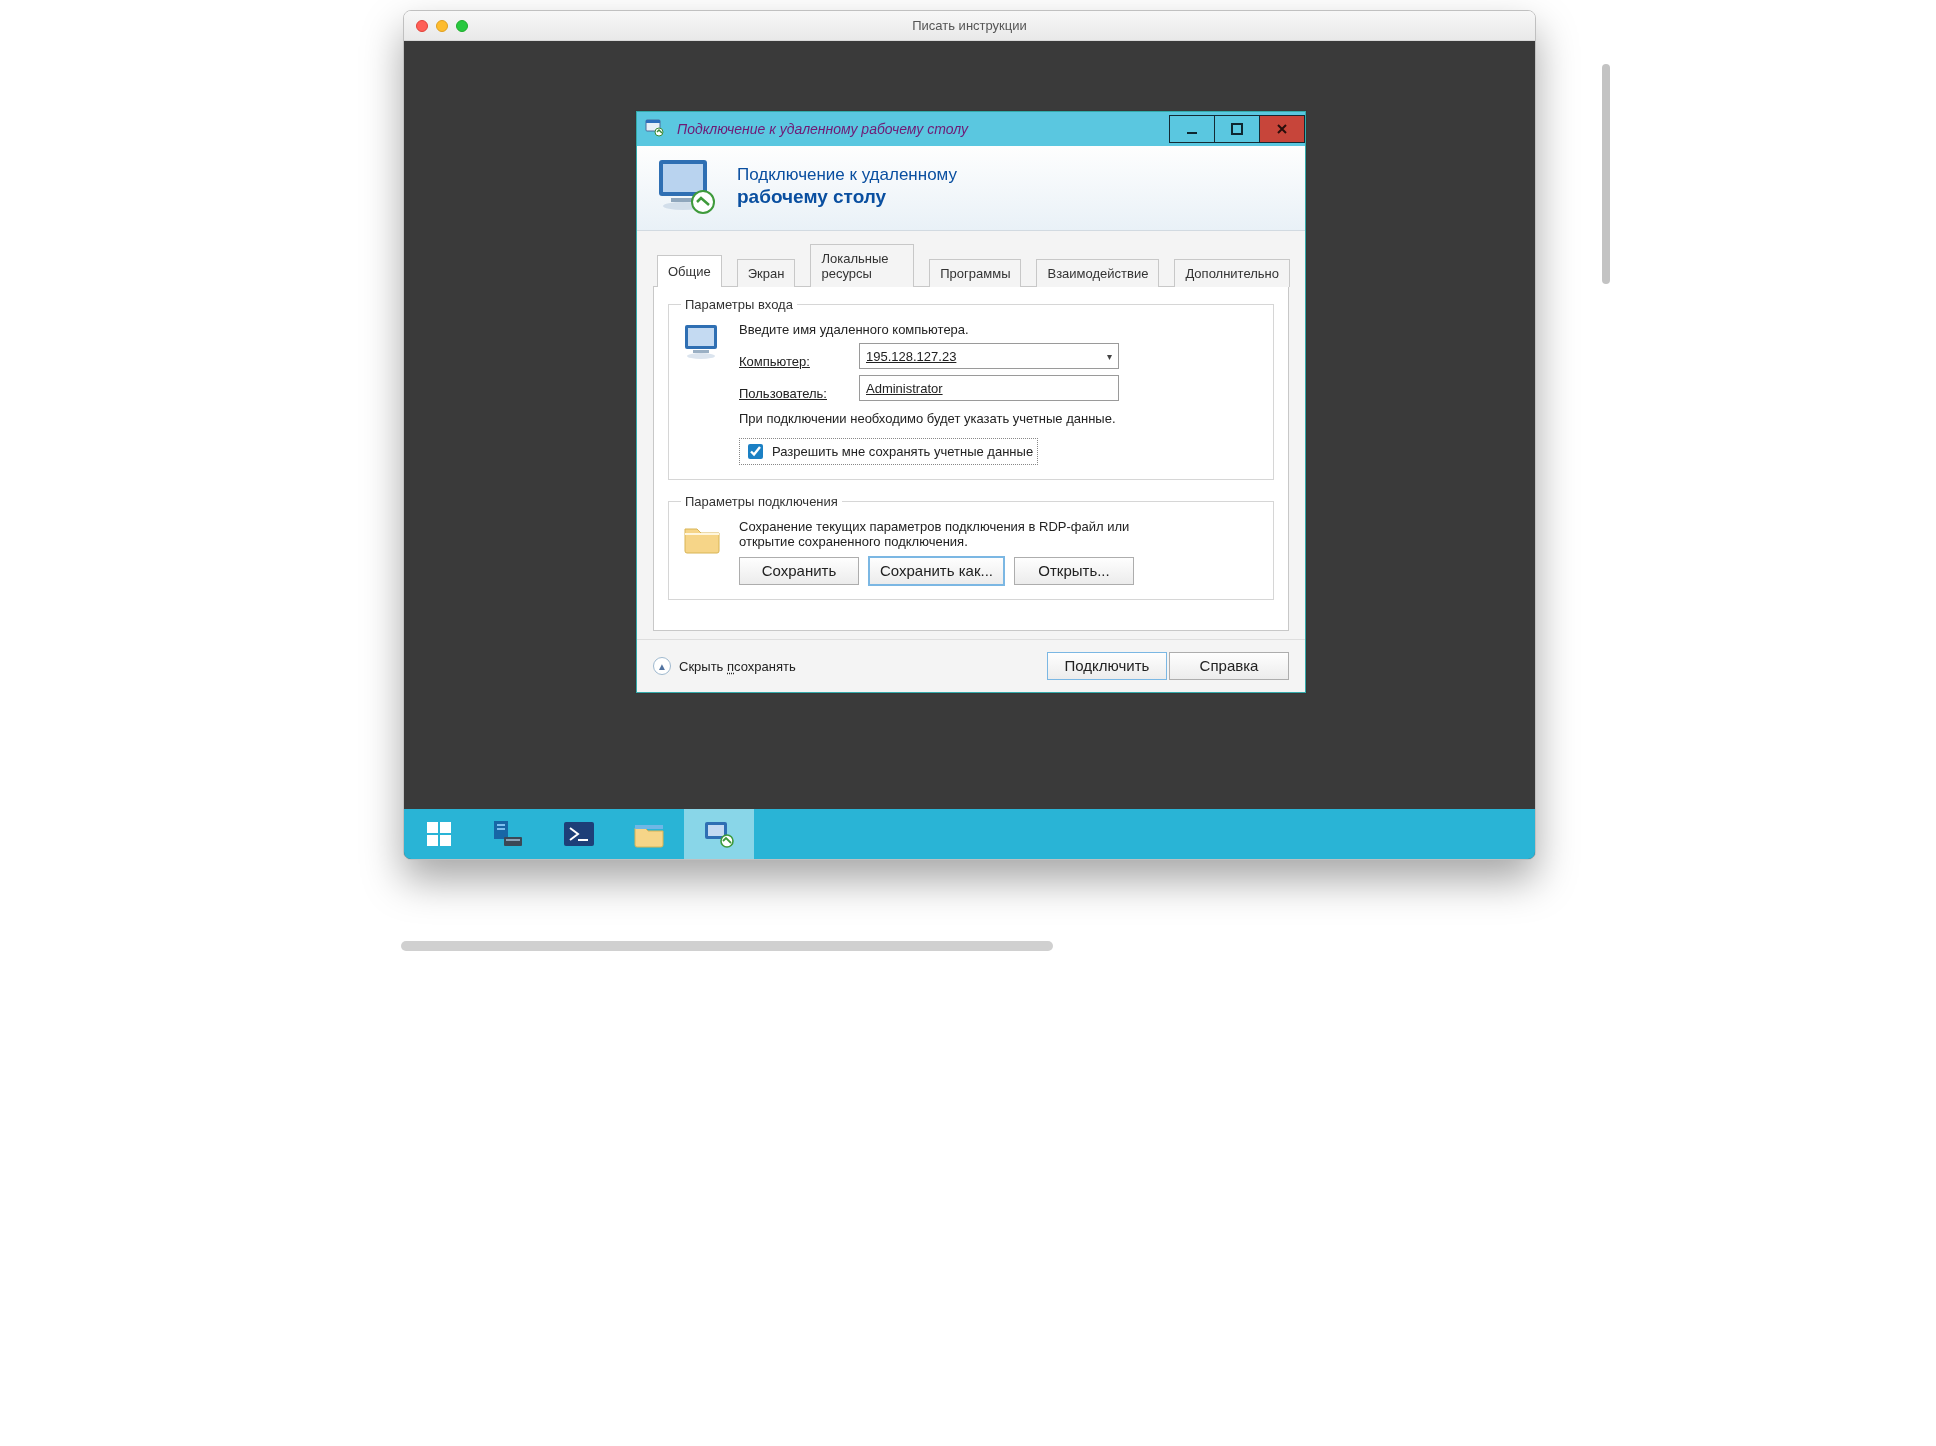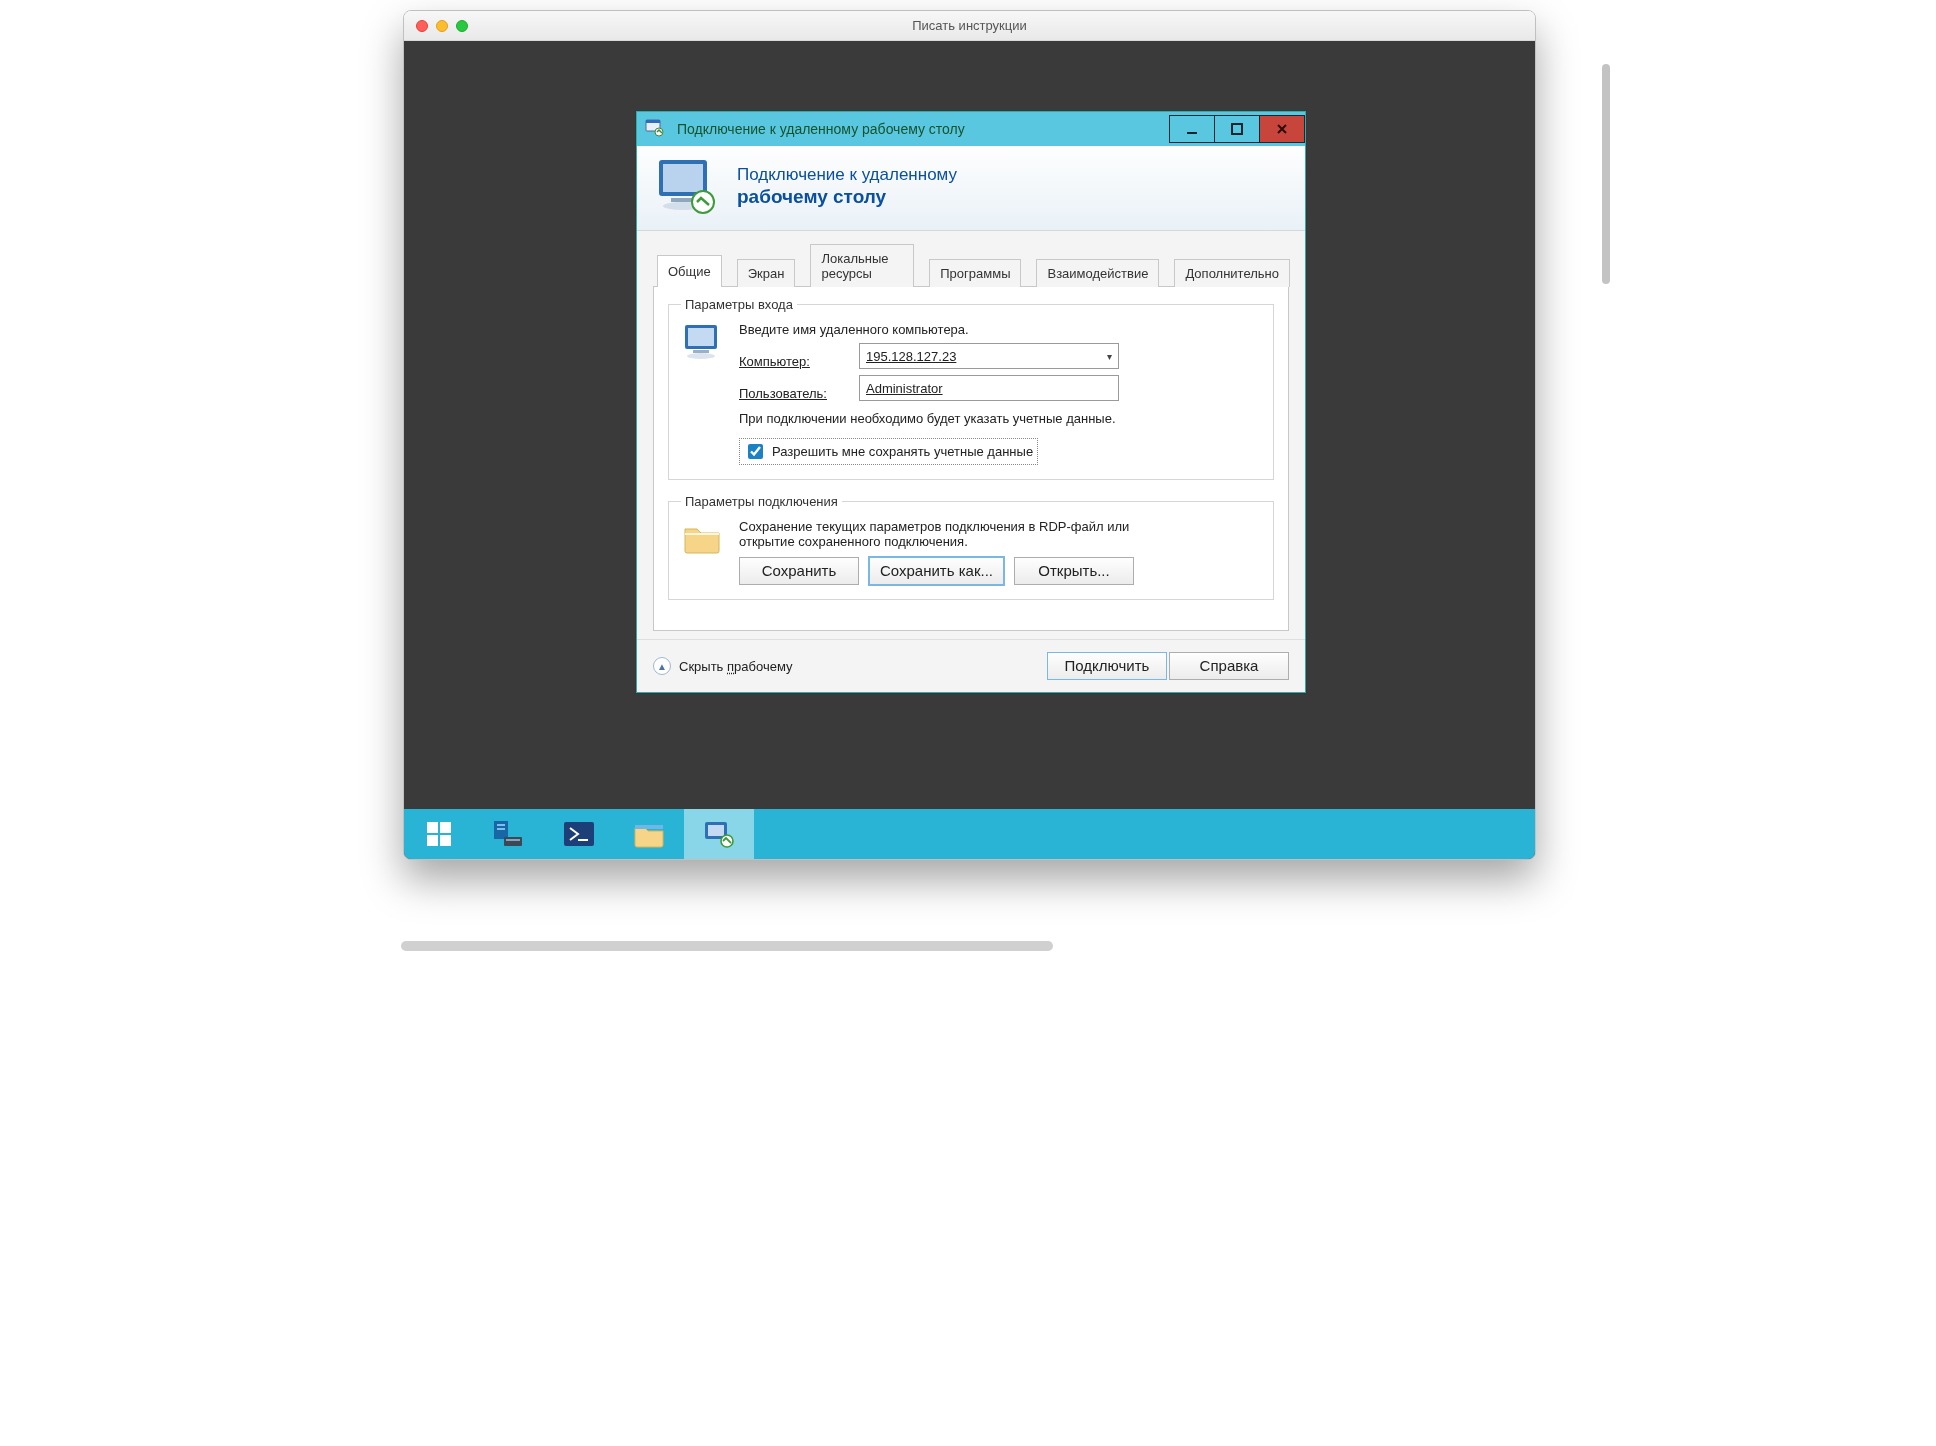--- a/index.html
+++ b/index.html
@@ -62,21 +62,22 @@
   .rdp-window{
     position:absolute;
     left:232px; top:70px;
     width:670px;
     background:#fff;
     border:1px solid #3aa;
     box-shadow: 0 0 0 1px rgba(0,0,0,.05);
   }
   .rdp-titlebar{
     height:34px; background:#5ac7e0; display:flex; align-items:center; position:relative;
-    color:#14532d; 
+    color:#701a75; 
+    font-style:italic;
   }
   .rdp-titlebar .ticon{ margin:0 8px; }
   .rdp-titlebar .title{ flex:0 0 auto; margin-left:4px; font-size:14px; }
   .rdp-titlebar .spacer{ flex:1; }
   .caption-btns{ display:flex; }
   .caption-btn{ width:46px; height:28px; border:1px solid #142a34; margin-left:-1px; display:flex; align-items:center; justify-content:center; background:#5ac7e0;}
   .caption-btn.close{ background:#c7453a; color:#2a0e0b;}
   .rdp-header{
     background: linear-gradient(#fefefe,#e9f1f7);
     padding: 10px 16px 14px 16px; display:flex; align-items:center; gap:14px;
@@ -264,21 +265,21 @@
               </div>
             </fieldset>
 
           </div>
         </div>
 
         <div class="footer">
           <div class="link-hide">
             <span class="circle">▲</span>
             <span>
-              <span>Скрыть </span><u>п</u><span>рабочему</span>
+              <span>Скрыть </span><u>п</u><span>сохранять</span>
             </span>
           </div>
           <div class="spacer"></div>
           <div class="wbtn" style="outline:1px solid #7bb7e3; outline-offset:-1px;">Подключить</div>
           <div class="wbtn">Справка</div>
         </div>
       </div>
 
       <div class="taskbar">
         <div class="taskbtn">

